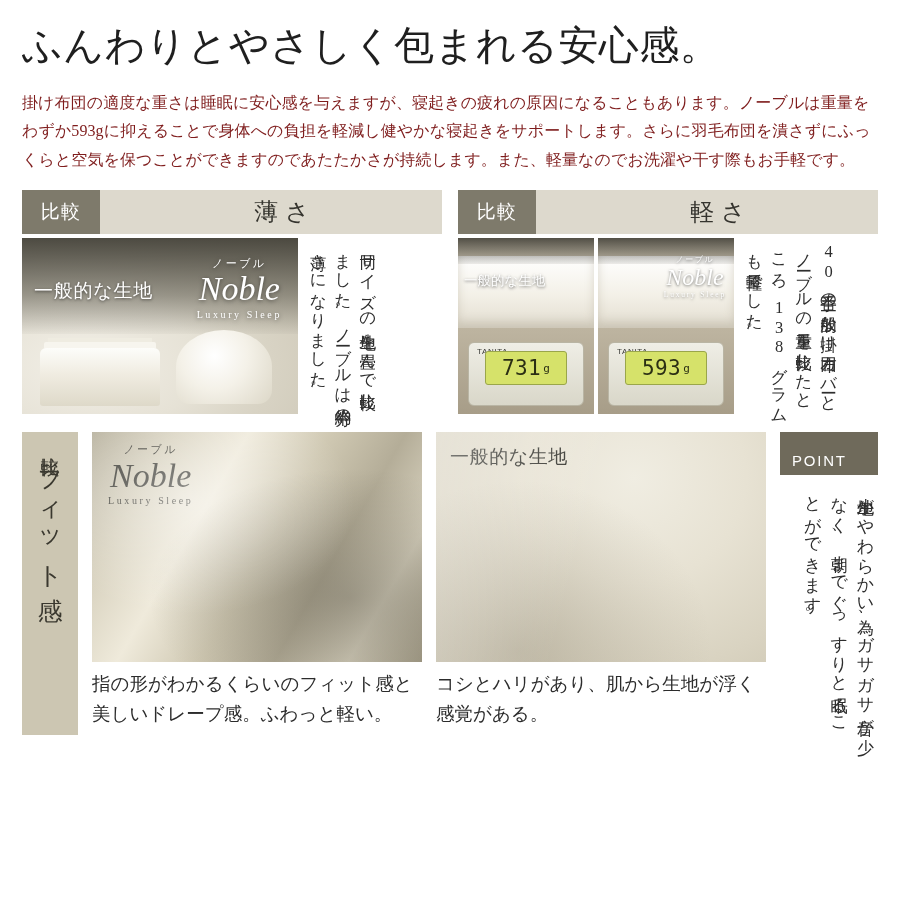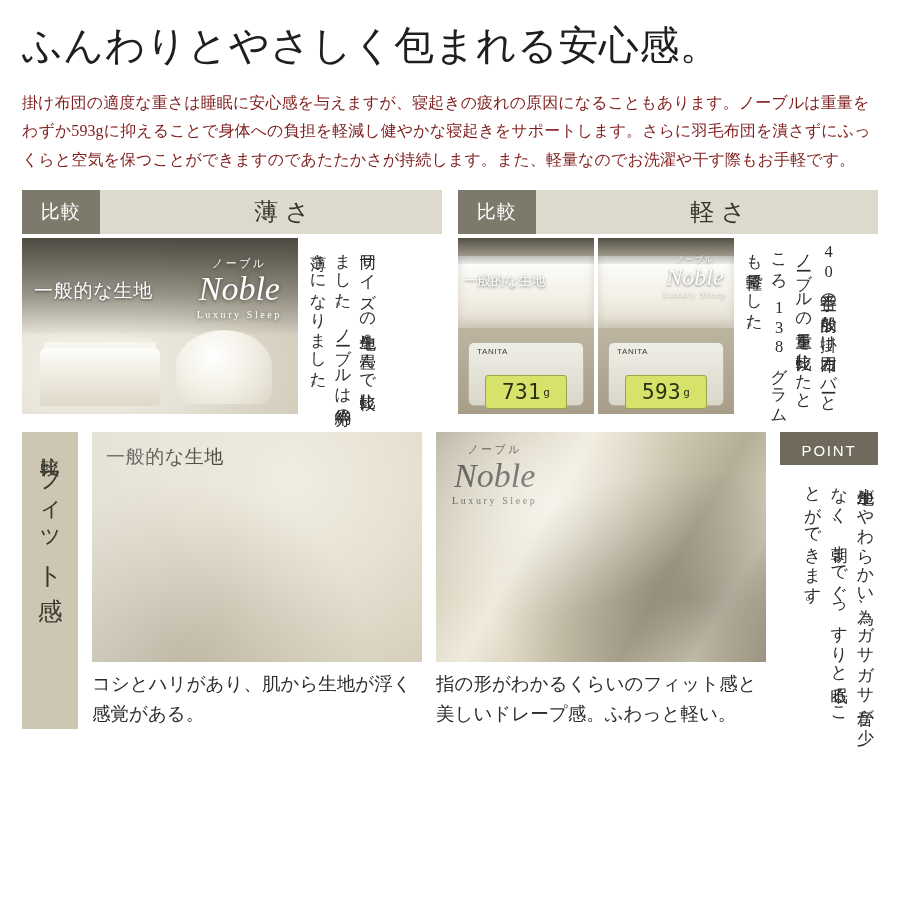--- a/index.html
+++ b/index.html
@@ -191,21 +191,21 @@
   .scale-card .brandmark {
     position: absolute;
     top: 4px; left: 8px;
     font-size: 8px;
     color: #3a3a36;
     letter-spacing: 0.08em;
     font-family: "Liberation Sans", sans-serif;
   }
   .scale-card .lcd {
     position: absolute;
-    left: 16px; right: 16px; top: 32px;
+    left: 16px; right: 16px; top: 8px;
     height: 32px;
     background: #d6e26a;
     border: 1px solid #9aa64a;
     border-radius: 3px;
     display: flex;
     align-items: center;
     justify-content: center;
   }
   .scale-card .lcd span {
     font-family: "DejaVu Sans Mono", monospace;
@@ -319,24 +319,23 @@
     width: 98px;
     display: flex;
     flex-direction: column;
     align-items: flex-end;
   }
   .point-badge {
     background: #6f6a5b;
     color: #ffffff;
     font-size: 15px;
     letter-spacing: 0.12em;
-    padding: 10px 12px 6px;
+    padding: 20px 12px 6px;
     font-family: "Liberation Sans", sans-serif;
     align-self: stretch;
-    text-align: center;
   }
   .point-text {
     margin-top: 10px;
     writing-mode: vertical-rl;
     text-orientation: upright;
     font-size: 17px;
     line-height: 1.55;
     letter-spacing: 0.04em;
     color: #2d2d2d;
     height: 250px;
@@ -422,37 +421,37 @@
   </div>
 
   <div class="row-bottom">
 
     <div class="tag-vert">
       <div class="v1">比較</div>
       <div class="v2">フィット感</div>
     </div>
 
     <div class="fit-col">
-      <div class="fit-photo plain">
-        <div class="ph-label">一般的な生地</div>
-      </div>
-      <div class="fit-caption">コシとハリがあり、肌から生地が浮く感覚がある。</div>
-    </div>
-
-    <div class="fit-col">
       <div class="fit-photo silk">
         <div class="brand-dark">
           <div class="kana">ノーブル</div>
           <div class="name">Noble</div>
           <div class="sub">Luxury Sleep</div>
         </div>
       </div>
       <div class="fit-caption">指の形がわかるくらいのフィット感と美しいドレープ感。ふわっと軽い。</div>
     </div>
 
+    <div class="fit-col">
+      <div class="fit-photo plain">
+        <div class="ph-label">一般的な生地</div>
+      </div>
+      <div class="fit-caption">コシとハリがあり、肌から生地が浮く感覚がある。</div>
+    </div>
+
     <div class="point-col">
       <div class="point-badge">POINT</div>
       <div class="point-text">生地がやわらかい為、ガサガサ音が少なく、朝までぐっすりと眠ることができます。</div>
     </div>
 
   </div>
 
 </div>
 
 </body></html>

